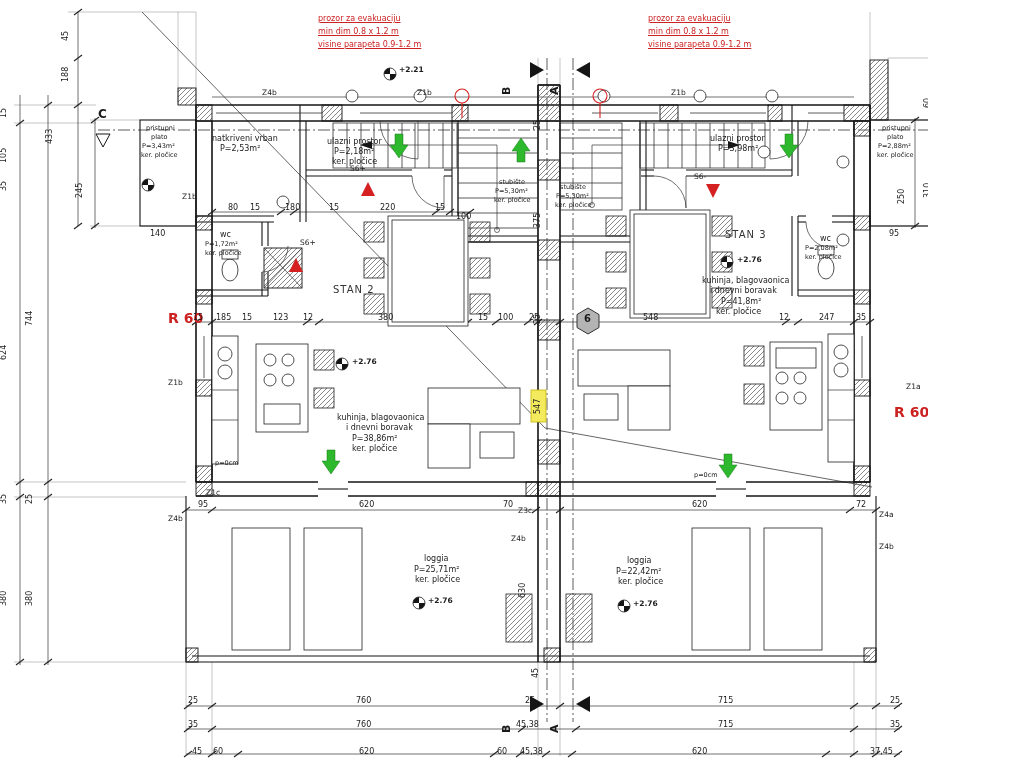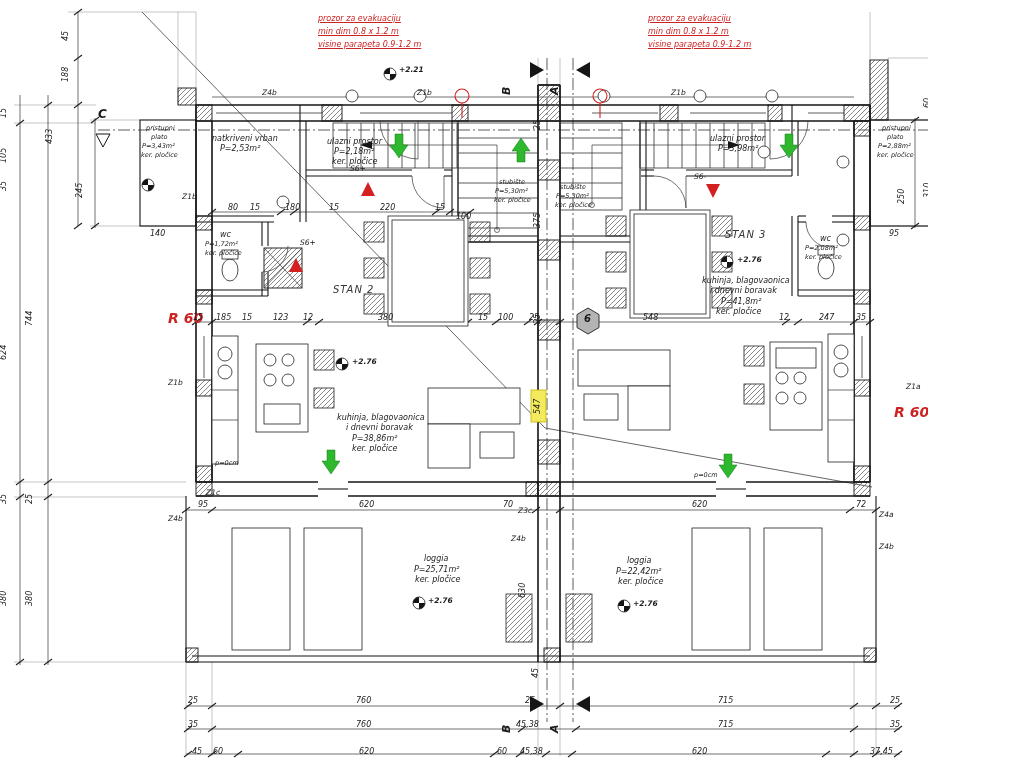--- a/index.html
+++ b/index.html
@@ -1,17 +1,17 @@
 <!DOCTYPE html>
 <html><head>
 <meta charset="utf-8">
 <style>
   html,body{margin:0;padding:0;background:#fff;}
   .stage{position:relative;width:928px;height:768px;background:#fff;overflow:hidden;
-         font-family:"DejaVu Sans","Liberation Sans",sans-serif;font-style:italic;}
+         font-family:"DejaVu Sans","Liberation Sans",sans-serif;}
   .stage svg{position:absolute;left:0;top:0;}
   .labels{position:absolute;left:0;top:0;width:100%;height:100%;}
   .lbl{position:absolute;line-height:1;color:#1b1b1b;white-space:pre;}
   .d{font-size:8px;}
   .dv{font-size:8px;transform:rotate(-90deg);transform-origin:left bottom;}
   .r{font-size:8px;}
   .rt{font-size:6.5px;}
   .red{font-size:8px;color:#cc2222;text-decoration:underline;}
   .red2{font-size:14px;color:#cc2222;font-weight:bold;padding-left:19px;}
   .elev{font-size:7.5px;font-weight:bold;}

